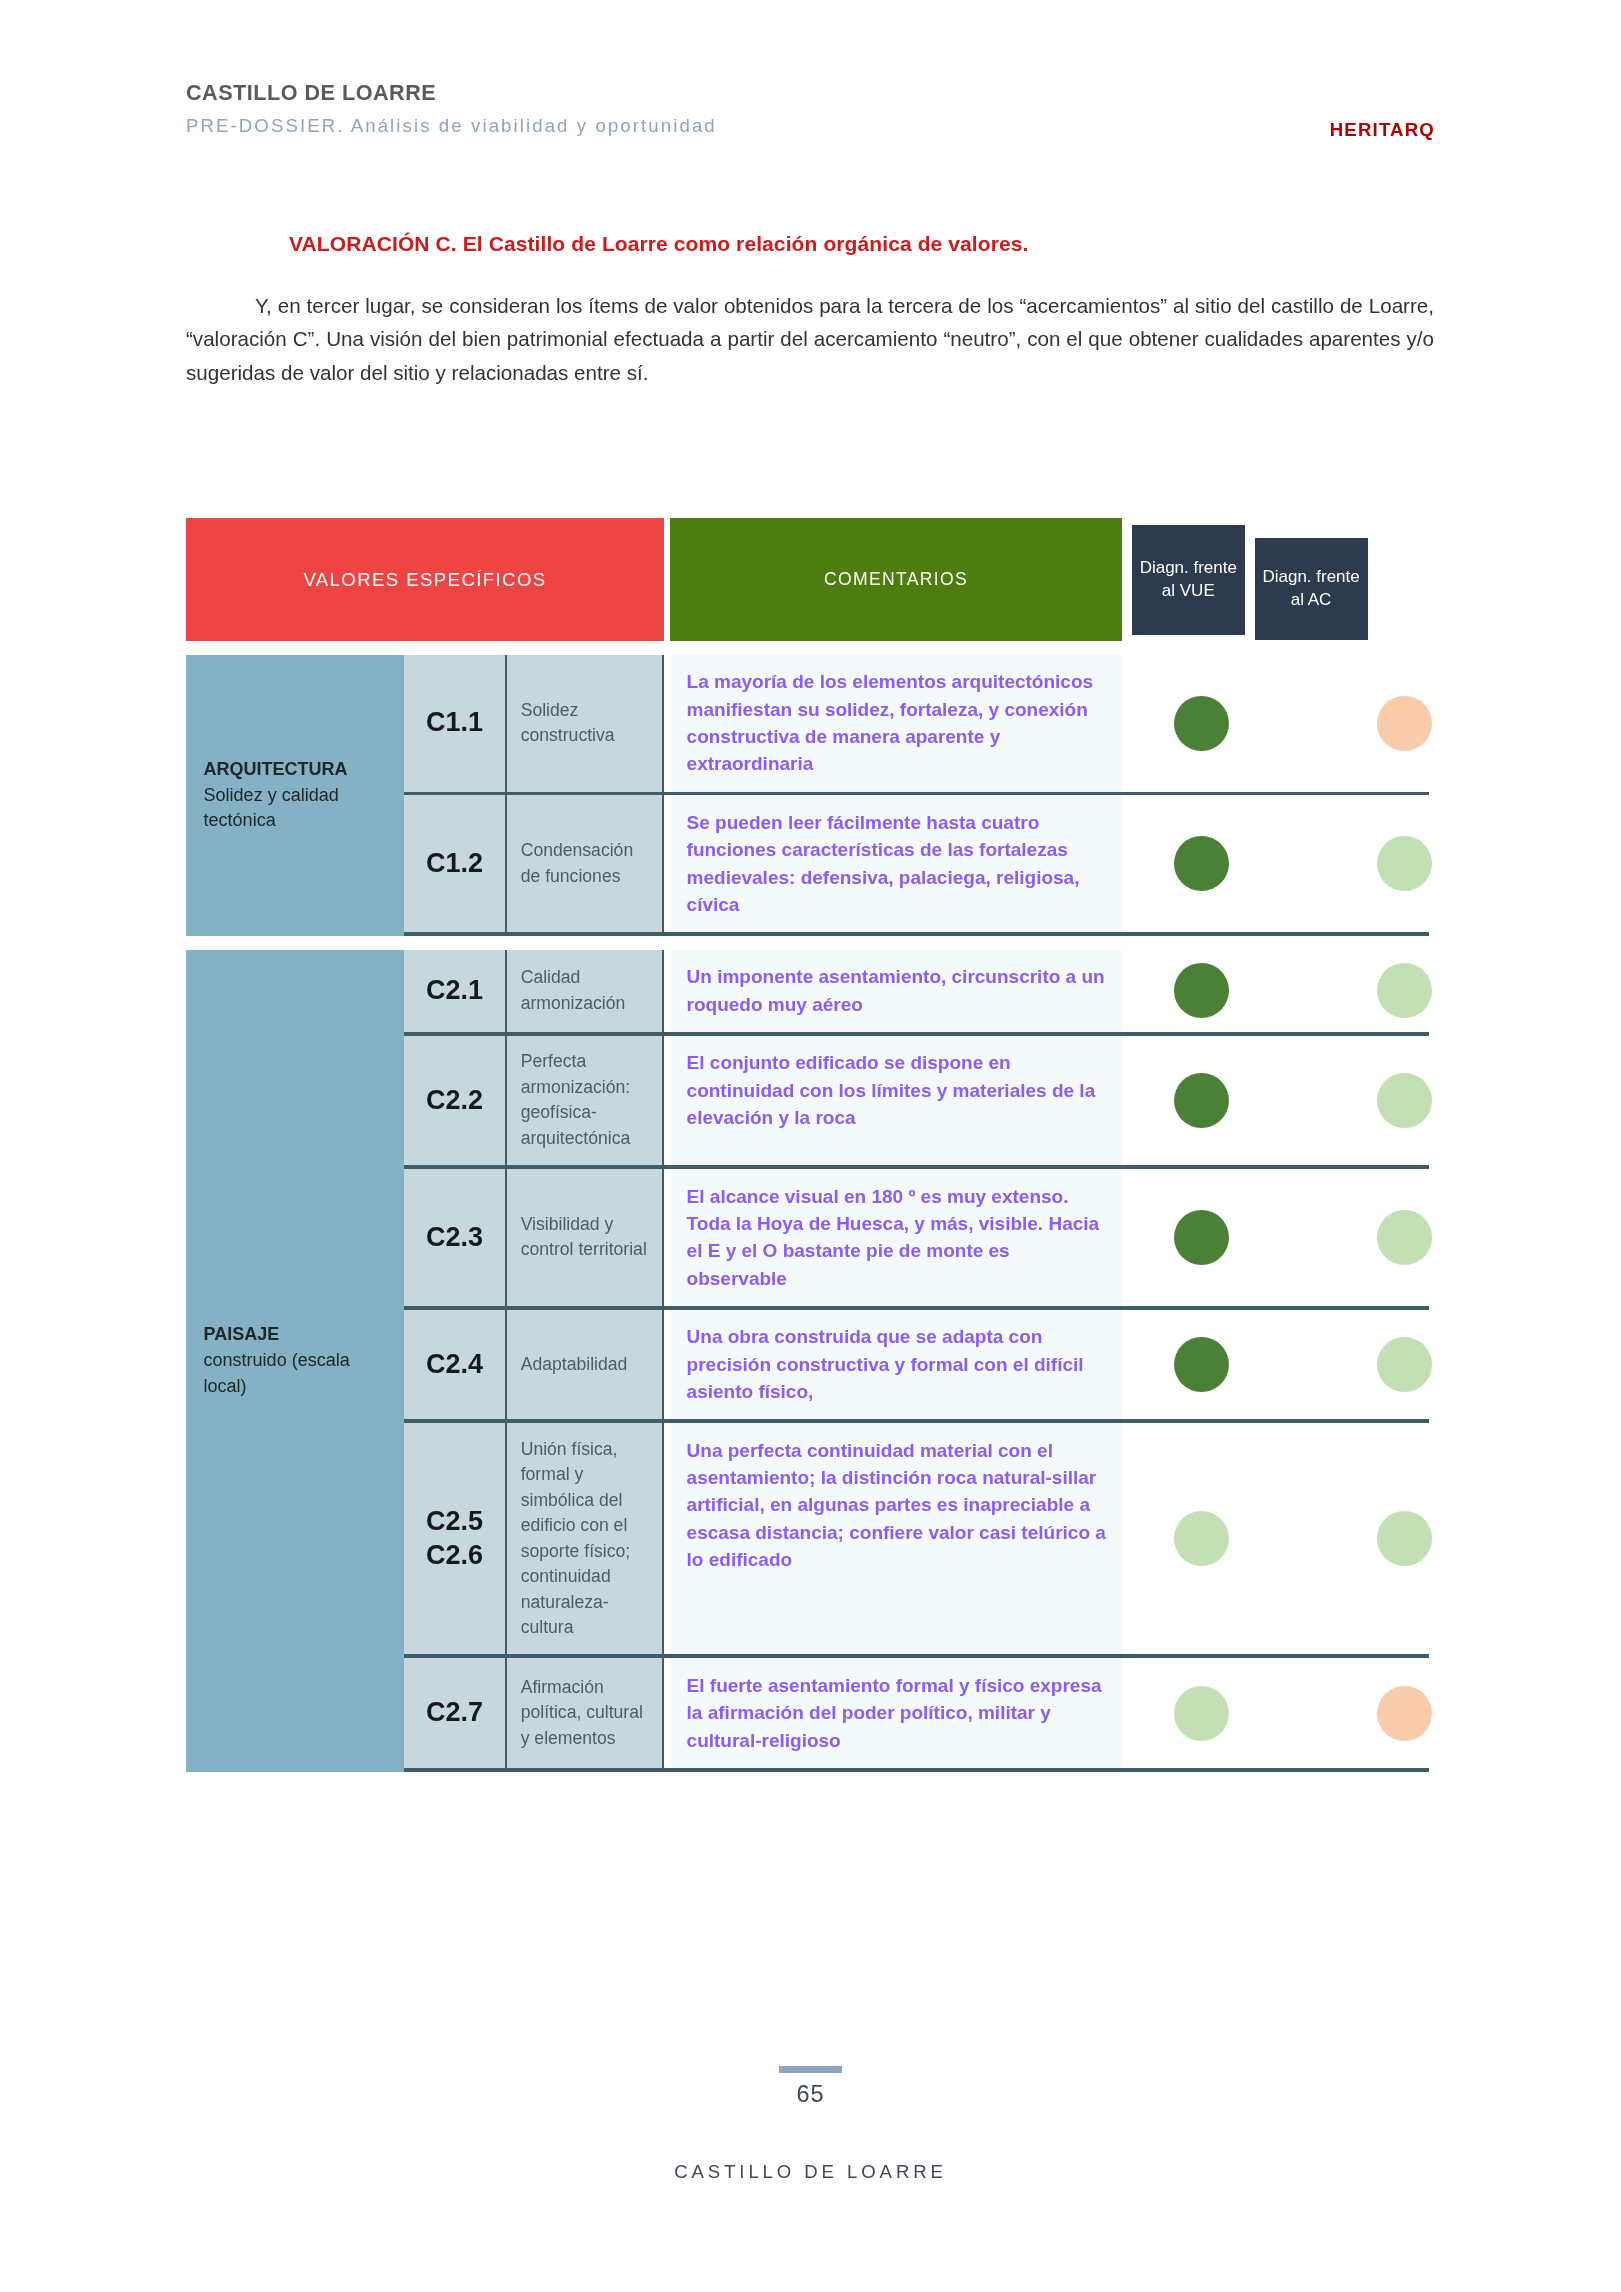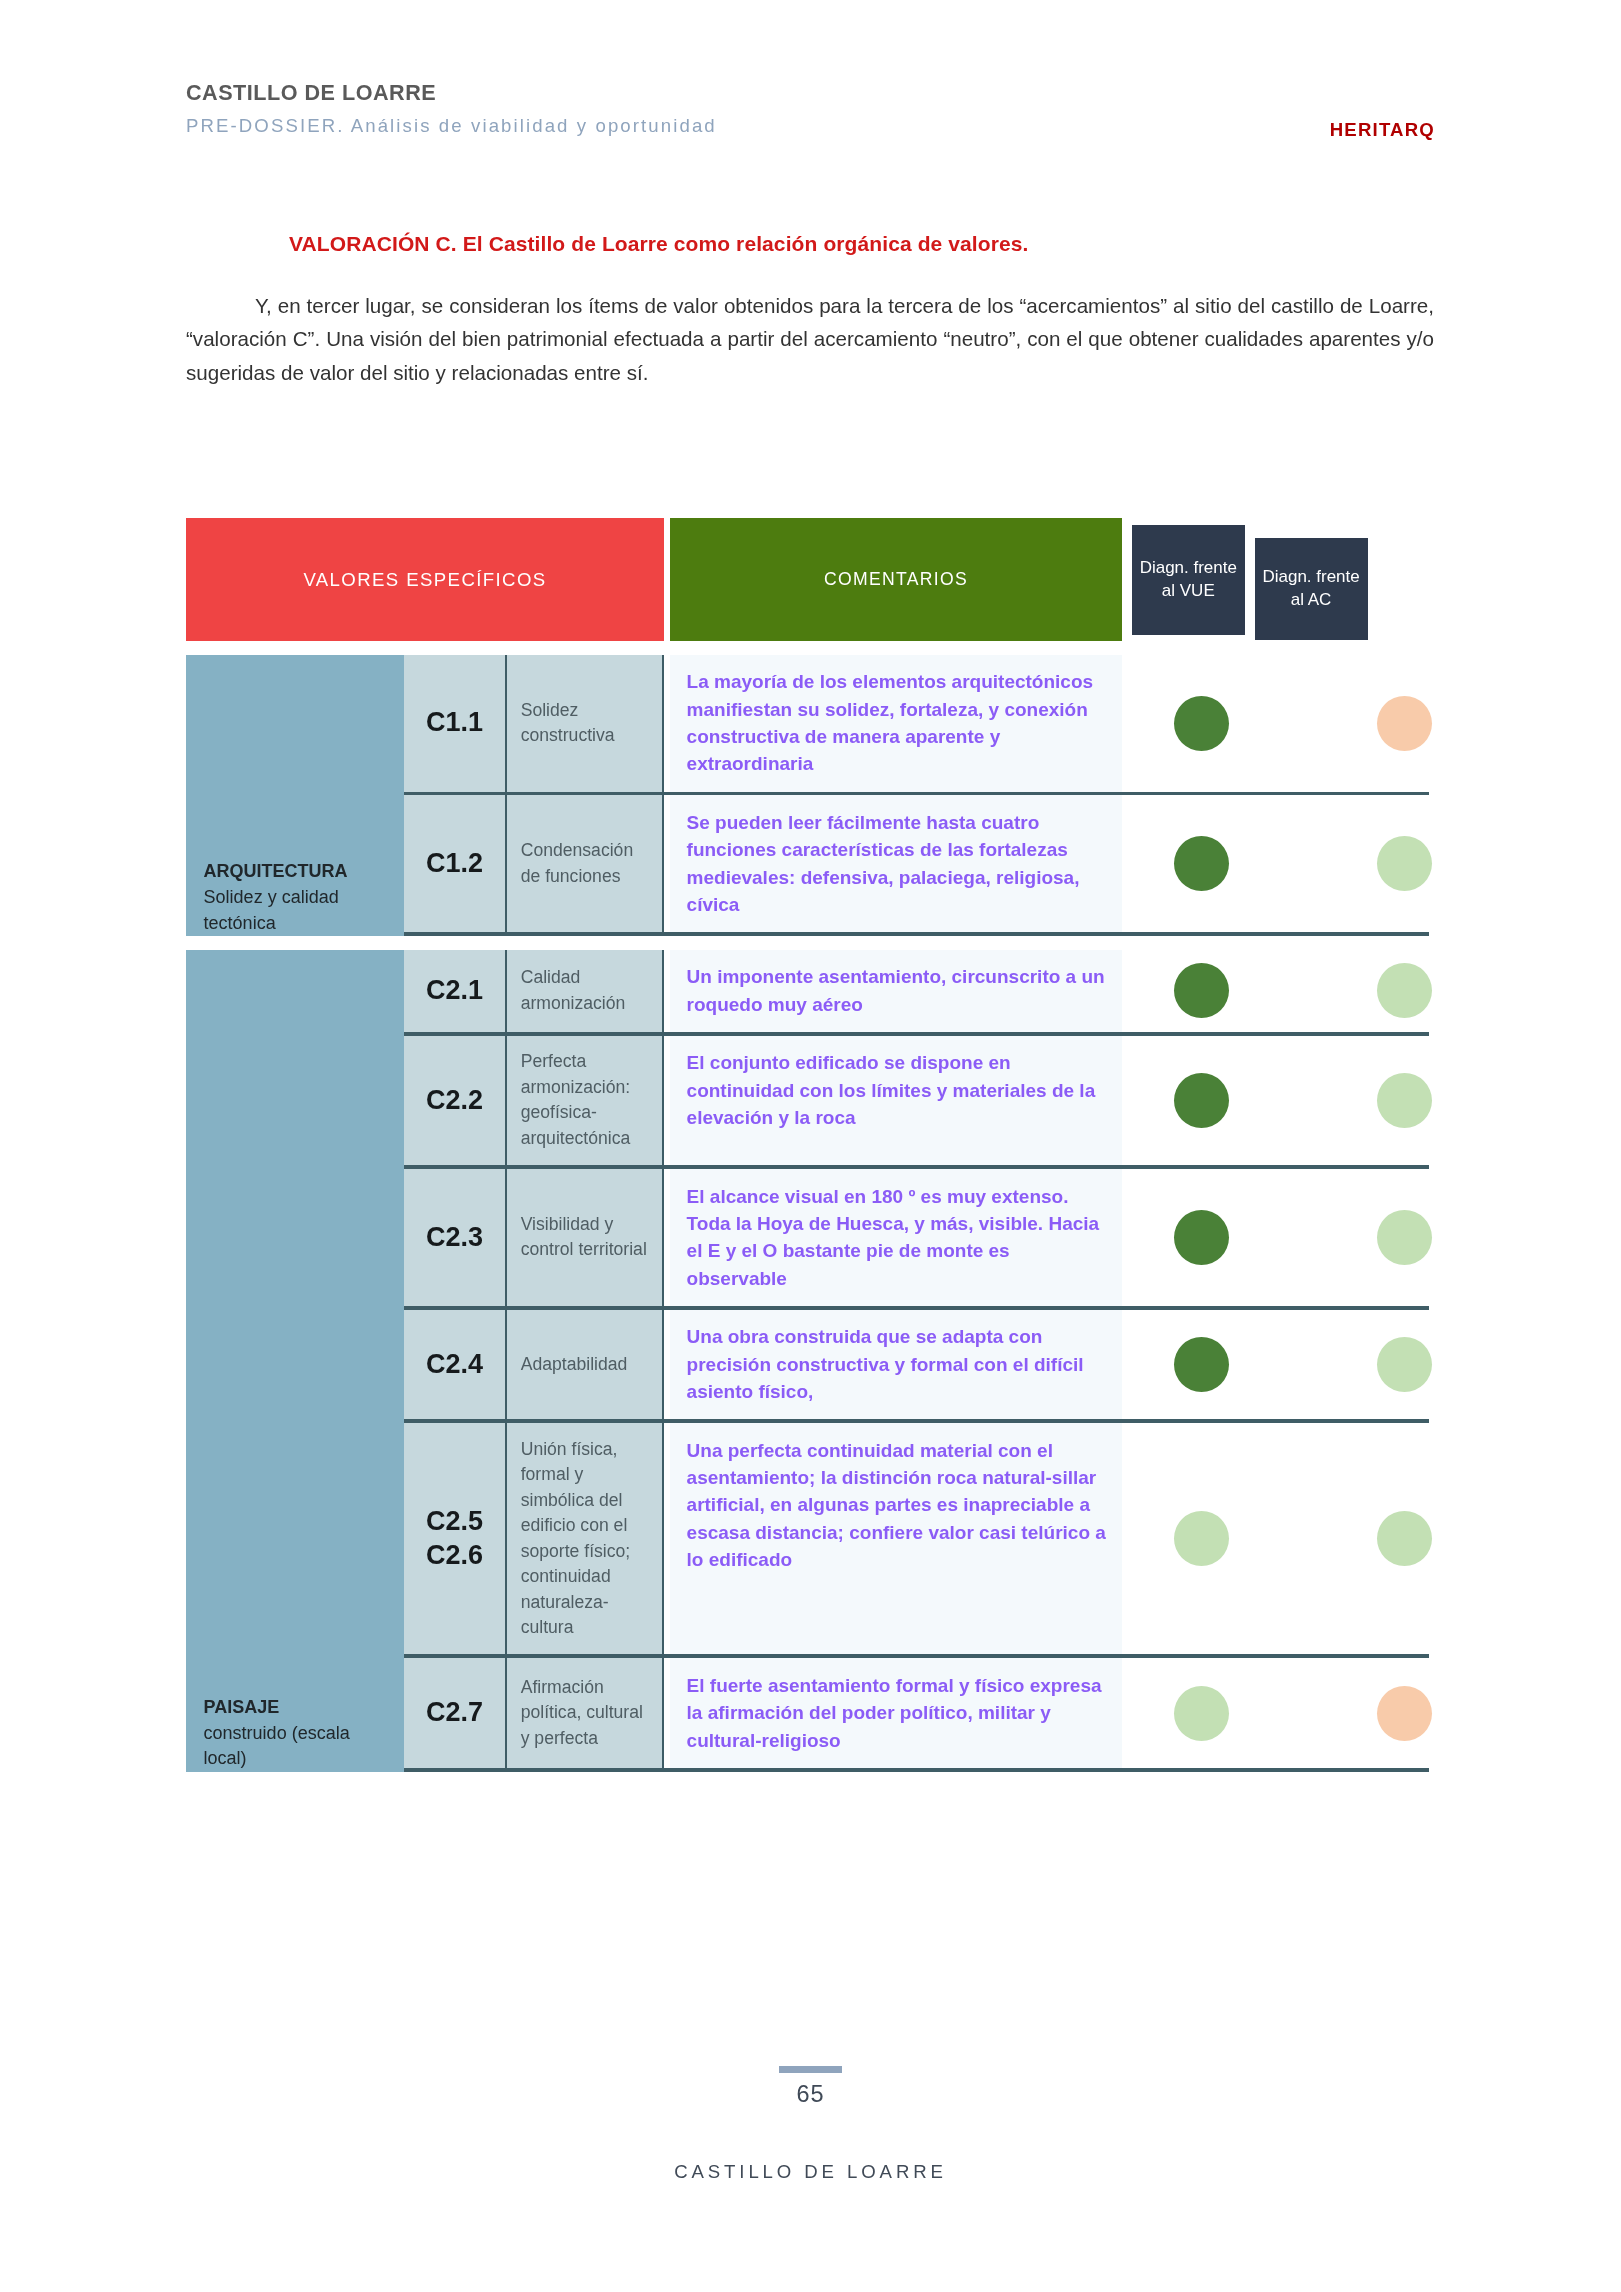--- a/index.html
+++ b/index.html
@@ -132,21 +132,21 @@
     margin-top:13.7px;
   }
   .block .cat-cell{
     position:absolute;
     left:0;
     top:0;
     width:218px;
     bottom:0;
     background:#85b1c4;
     display:flex;
-    align-items:flex-end;
+    align-items:center;
     padding:0 17.6px;
     box-sizing:border-box;
   }
   .cat-text{
     font-size:18px;
     line-height:1.42;
     color:#20272b;
   }
   .cat-text .cat-strong{font-weight:bold;}
 
@@ -376,21 +376,21 @@
                 <span class="dot" style="background: rgb(195, 224, 180);"></span>
               </div>
               <div class="cell-spacer"></div>
               <div class="cell-dot">
                 <span class="dot" style="background: rgb(195, 224, 180);"></span>
               </div>
             </div>
             <div class="sep" style="margin-left: 0px; width: 1025px; transform: translateX(0px);"></div>
             <div class="trow">
               <div class="cell-code">C2.7</div>
-              <div class="cell-name">Afirmación política, cultural y perfecta</div>
+              <div class="cell-name">Afirmación política, cultural y elementos</div>
               <div class="cell-comment">El fuerte asentamiento formal y físico expresa la afirmación del poder político, militar y cultural-religioso</div>
               <div class="cell-spacer"></div>
               <div class="cell-dot">
                 <span class="dot" style="background: rgb(195, 224, 180);"></span>
               </div>
               <div class="cell-spacer"></div>
               <div class="cell-dot">
                 <span class="dot" style="background: rgb(248, 203, 170);"></span>
               </div>
             </div>

